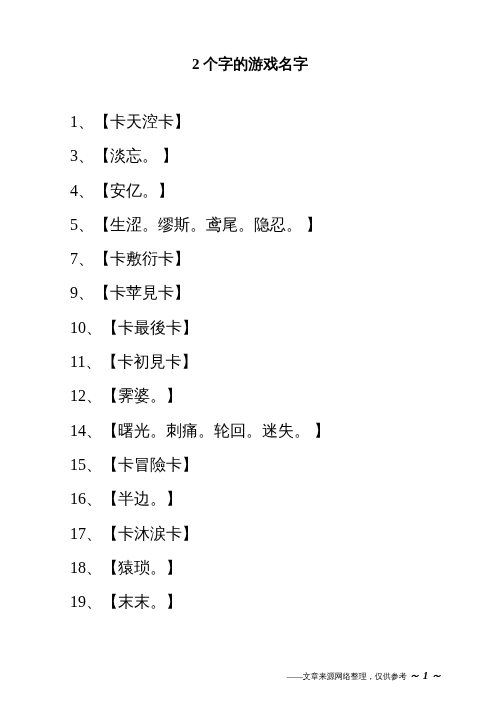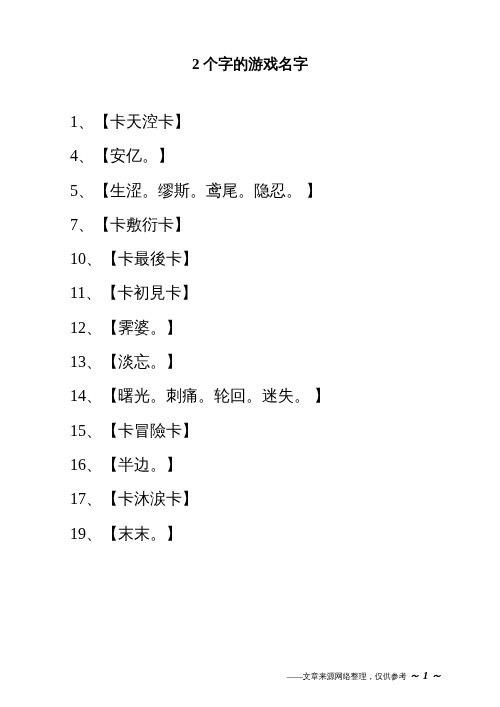--- a/index.html
+++ b/index.html
@@ -45,30 +45,32 @@
       font-size: 11px;
     }
   </style>
 </head>
 <body>
 
 <h1 class="title">2 个字的游戏名字</h1>
 
 <div class="list">
   <div class="list-item">1、【卡天涳卡】</div>
+  <div class="list-item">3、【淡忘。 】</div>
   <div class="list-item">4、【安亿。】</div>
   <div class="list-item">5、【生涩。缪斯。鸢尾。隐忍。 】</div>
   <div class="list-item">7、【卡敷衍卡】</div>
+  <div class="list-item">9、【卡苹見卡】</div>
   <div class="list-item">10、【卡最後卡】</div>
   <div class="list-item">11、【卡初見卡】</div>
   <div class="list-item">12、【霁婆。】</div>
-  <div class="list-item">13、【淡忘。】</div>
   <div class="list-item">14、【曙光。刺痛。轮回。迷失。 】</div>
   <div class="list-item">15、【卡冒險卡】</div>
   <div class="list-item">16、【半边。】</div>
   <div class="list-item">17、【卡沐涙卡】</div>
+  <div class="list-item">18、【猿琐。】</div>
   <div class="list-item">19、【末末。】</div>
 </div>
 
 <div class="footer">
   <span class="source">——文章来源网络整理，仅供参考</span>
   <span class="pagenum">～ 1 ～</span>
 </div>
 
 </body></html>

